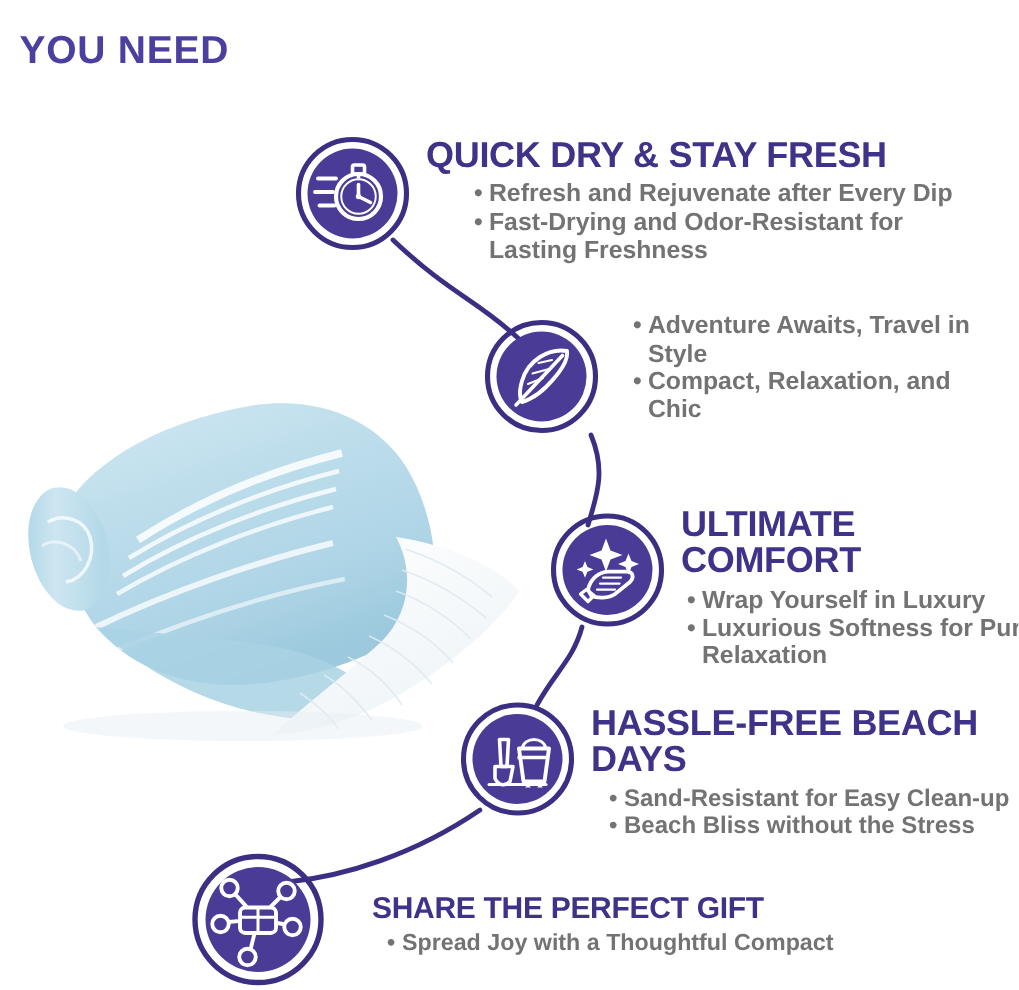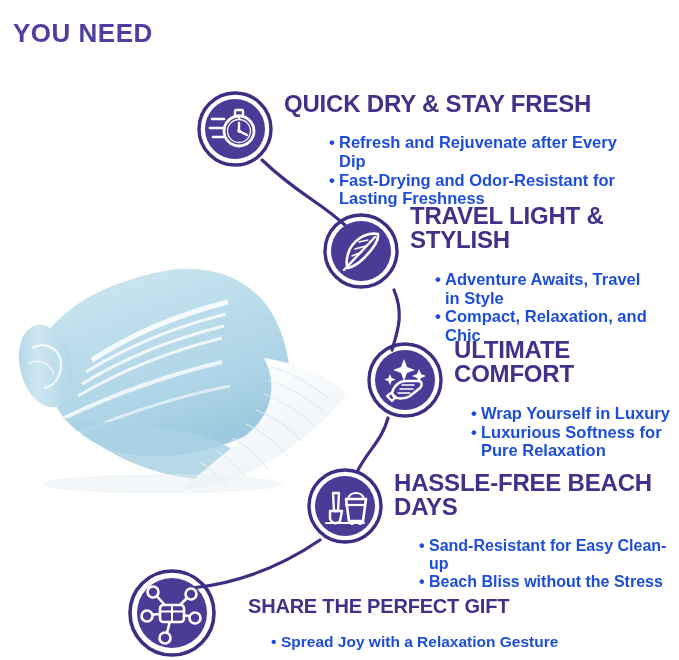--- a/index.html
+++ b/index.html
@@ -77,23 +77,23 @@
   }
   .feature-title {
     color: #3e3389;
     font-weight: bold;
     letter-spacing: -0.2px;
     line-height: 1.02;
     margin: 0 0 1px 0;
   }
   .feature-bullets {
     list-style: none;
-    margin: 17px;
+    margin: 4px;
     padding: 0;
-    color: #1d4ed8;
+    color: #737373;
     font-weight: bold;
     line-height: 1.13;
   }
   .feature-bullets li {
     position: relative;
     padding-left: 10px;
     margin: 0;
   }
   .feature-bullets li::before {
     content: "\2022";
@@ -244,21 +244,20 @@
       <path d="M 56,22 C 44,20 30,28 26,42 C 23,52 26,56 26,56 C 26,56 34,54 42,46
                C 52,36 57,28 56,22 Z" fill="none" stroke="#ffffff" stroke-width="2.6" stroke-linejoin="round"></path>
       <line x1="53" y1="25" x2="22" y2="58" stroke="#ffffff" stroke-width="2.4" stroke-linecap="round"></line>
       <g stroke="#ffffff" stroke-width="1.4" stroke-linecap="round">
         <line x1="46" y1="28" x2="37" y2="30"></line>
         <line x1="44" y1="34" x2="33" y2="37"></line>
         <line x1="40" y1="40" x2="30" y2="44"></line>
       </g>
     </svg>
     <div class="feature-text">
-      <div class="feature-title">TRAVEL LIGHT &amp; STYLISH</div>
       <ul class="feature-bullets">
         <li>Adventure Awaits, Travel in Style</li>
         <li>Compact, Relaxation, and Chic</li>
       </ul>
     </div>
   </div>
 
   <div class="feature" id="feature-ultimate-comfort">
     <svg class="feature-icon" width="78" height="78" viewBox="0 0 78 78">
       <circle cx="39" cy="39" r="36" fill="none" stroke="#3b2f84" stroke-width="3.4"></circle>
@@ -327,18 +326,18 @@
         <circle cx="69" cy="51" r="5.5"></circle>
         <circle cx="39" cy="71" r="5.5"></circle>
       </g>
       <rect x="34" y="38" width="24" height="17" rx="3.5" fill="#4a3c96" stroke="#ffffff" stroke-width="2.6"></rect>
       <line x1="34" y1="44.5" x2="58" y2="44.5" stroke="#ffffff" stroke-width="2"></line>
       <line x1="46" y1="38" x2="46" y2="55" stroke="#ffffff" stroke-width="2"></line>
     </svg>
     <div class="feature-text">
       <div class="feature-title">SHARE THE PERFECT GIFT</div>
       <ul class="feature-bullets">
-        <li>Spread Joy with a Relaxation Gesture</li>
+        <li>Spread Joy with a Thoughtful Compact</li>
       </ul>
     </div>
   </div>
 
 </div>
 
 </body></html>

